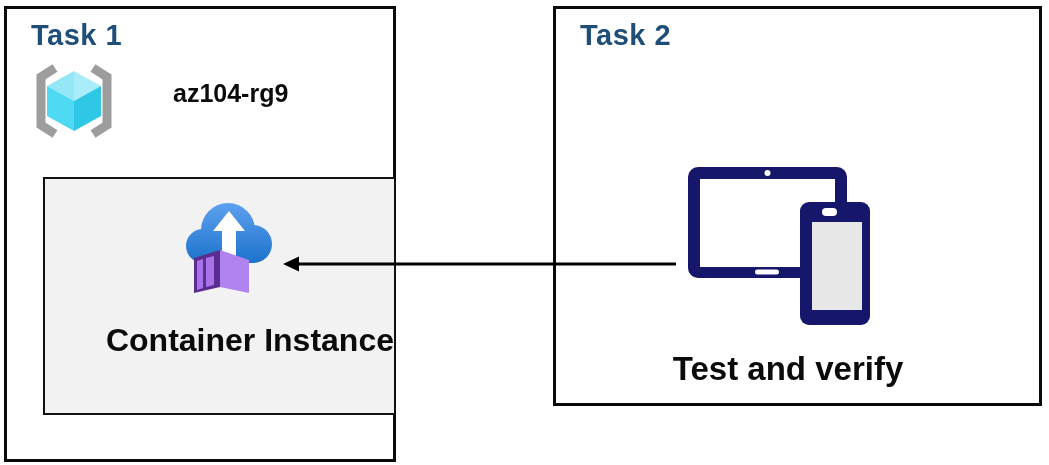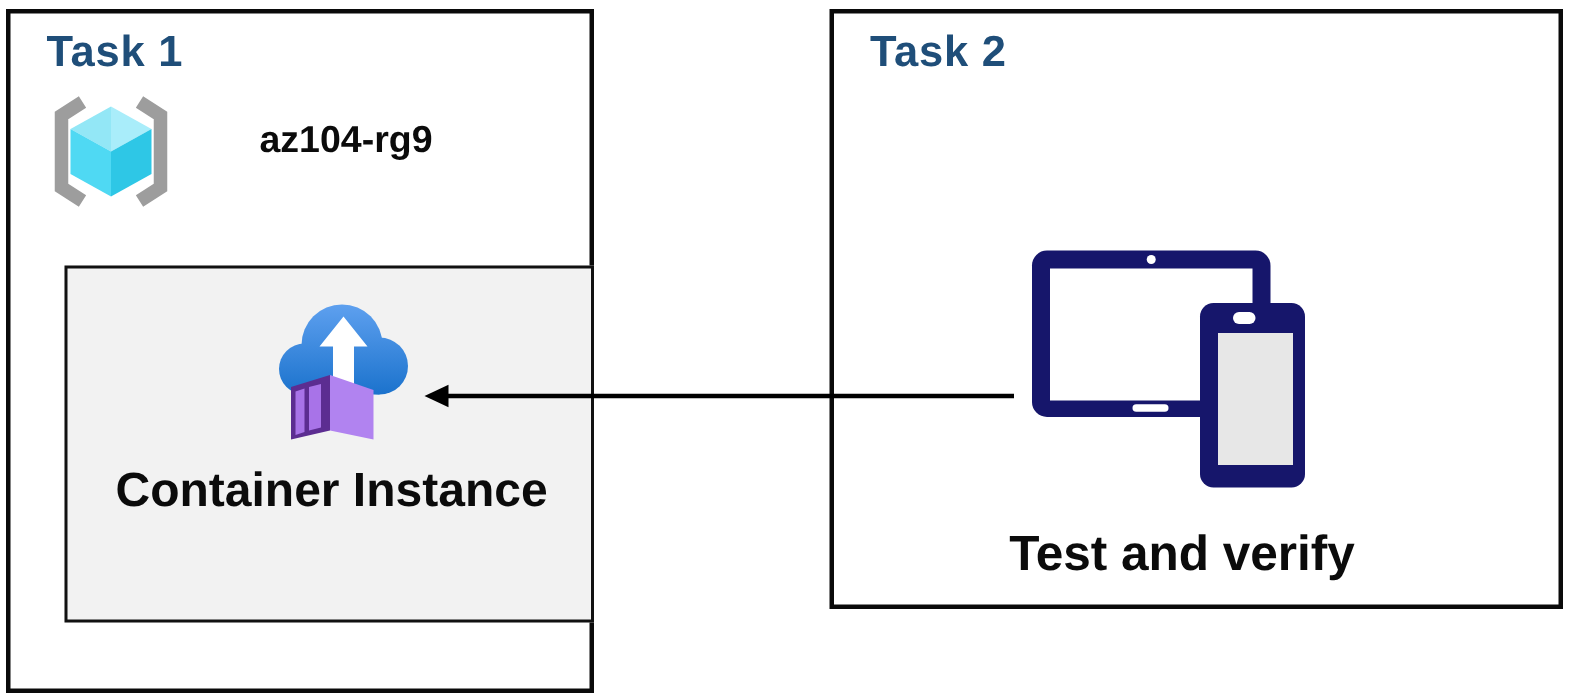--- a/index.html
+++ b/index.html
@@ -33,22 +33,22 @@
     margin-left:44px;
   }
   .ci-box{
     position:absolute;left:36px;top:168px;width:353px;height:238px;
     background:var(--inner-box-bg);
     border:2px solid var(--inner-box-border);
     box-sizing:border-box;
   }
   .ci-icon{position:absolute;left:137px;top:19px;}
   .ci-label{
-    position:absolute;left:0;right:0;top:129px;
-    text-align:left;
+    position:absolute;left:0;right:0;top:143px;
+    text-align:right;
     font-size:32px;font-weight:bold;color:var(--text-black);
     white-space:nowrap;
     padding-left:32px;
   }
   .devices-icon{position:absolute;left:683px;top:163px;}
   .verify-label{
     position:absolute;left:640px;top:350px;width:296px;
     text-align:center;
     font-size:33px;font-weight:bold;color:var(--text-black);
     white-space:nowrap;

